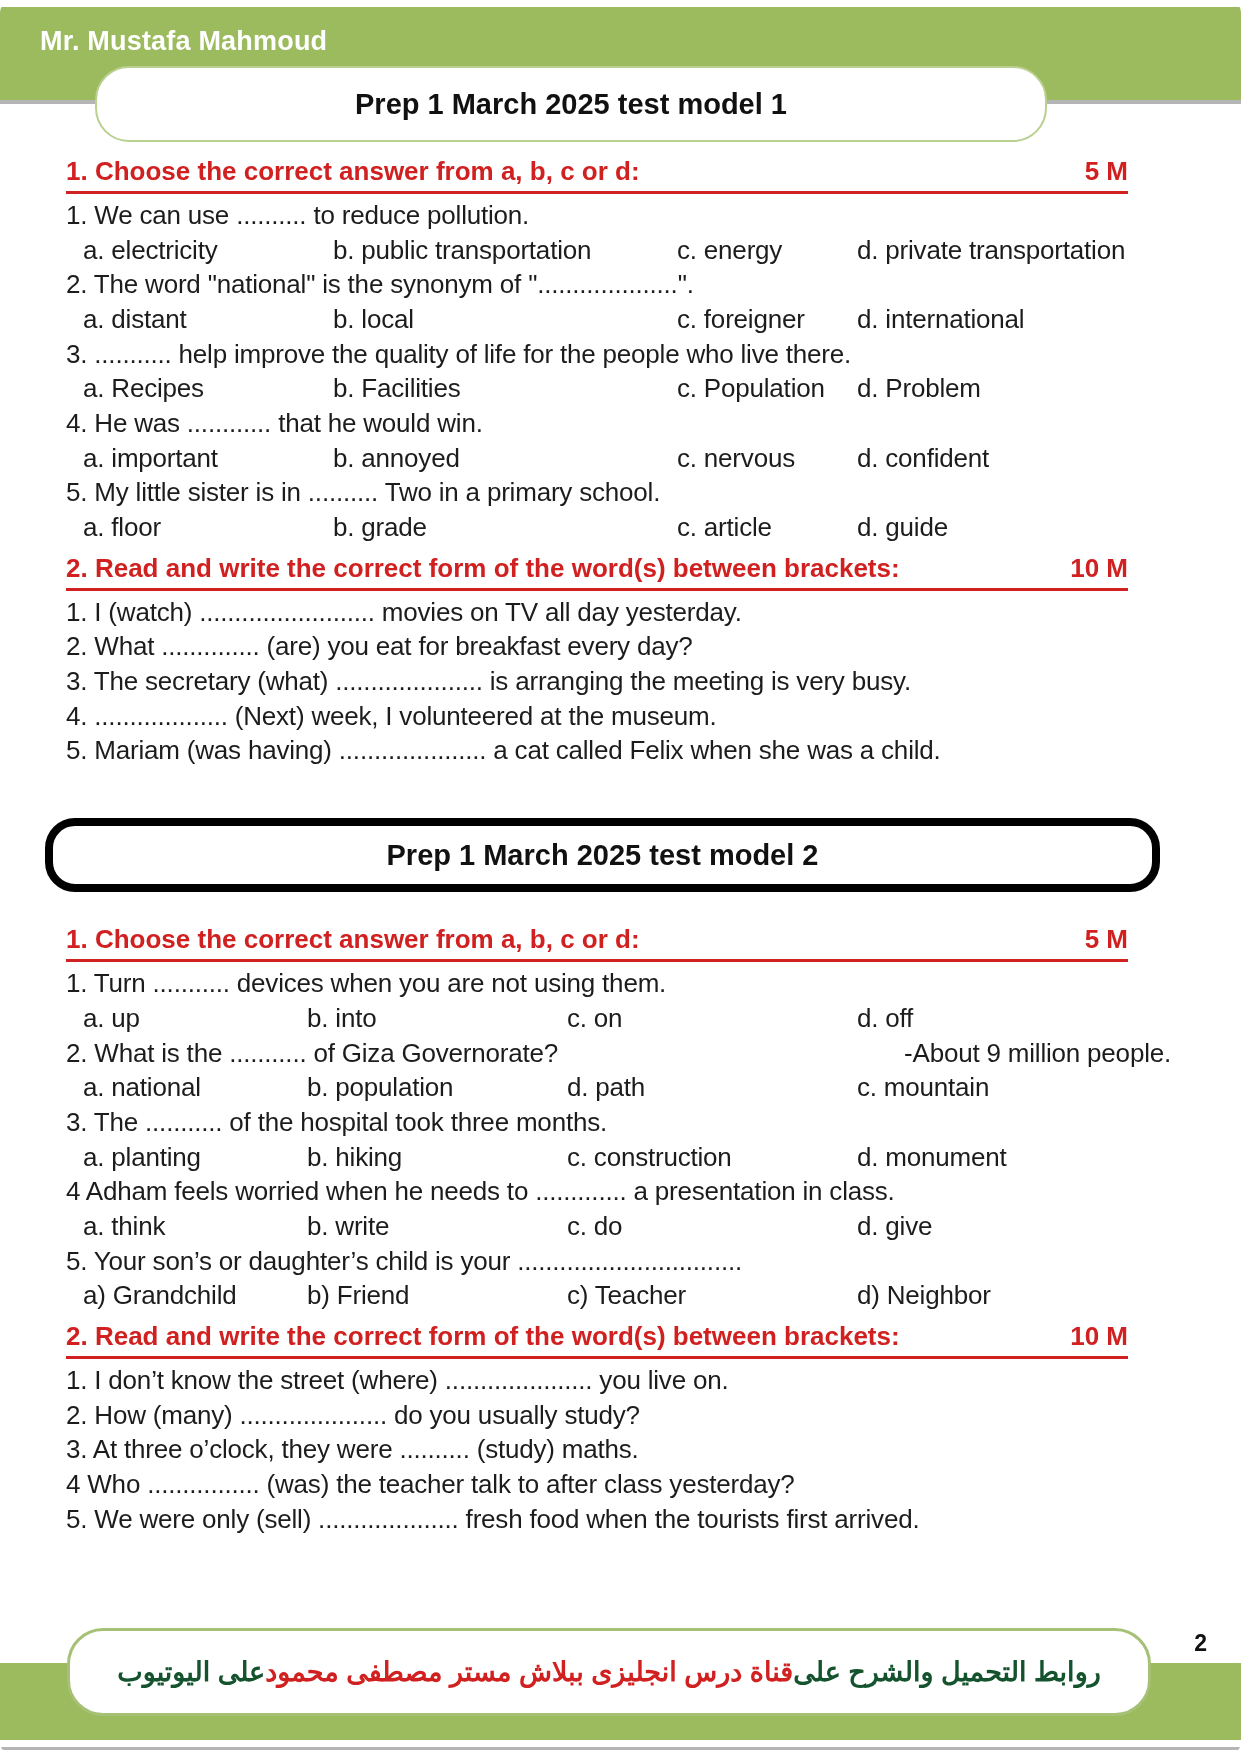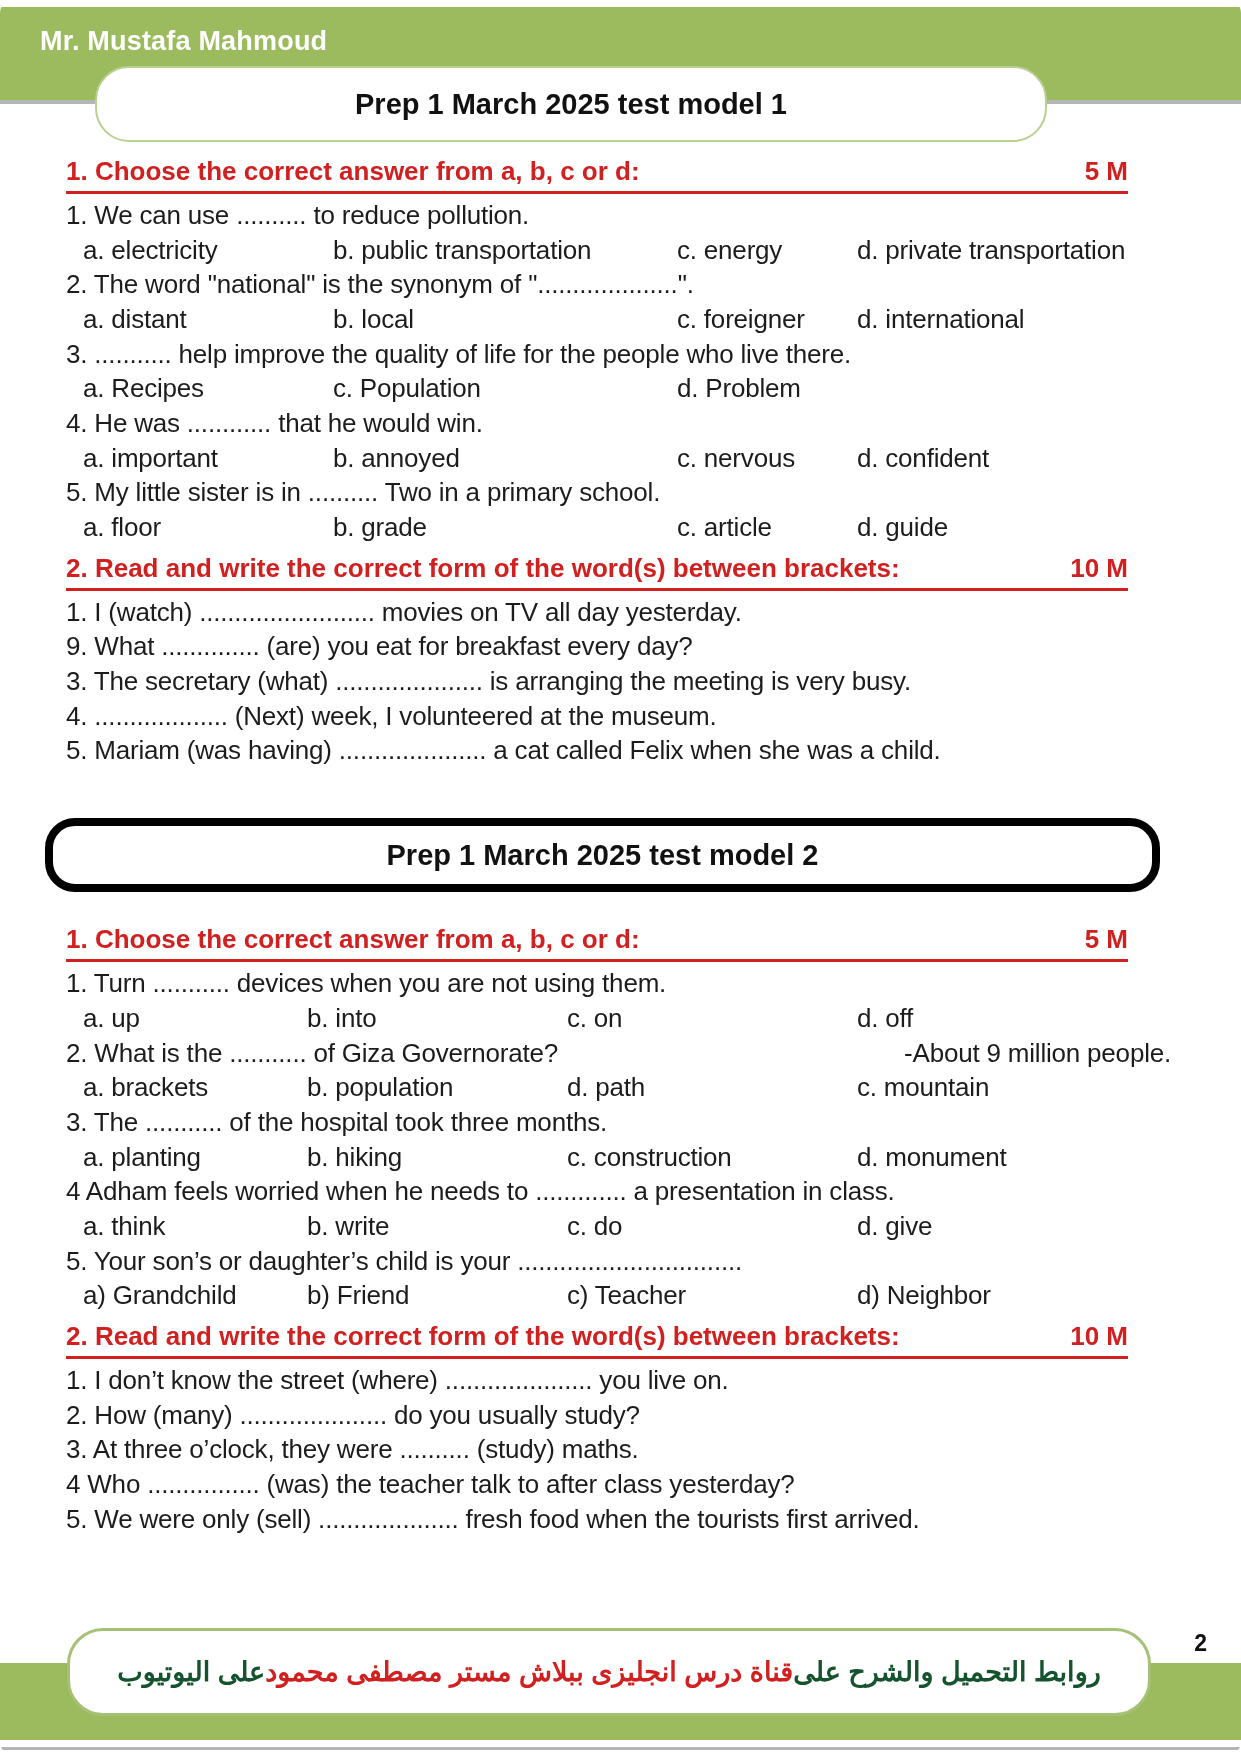--- a/index.html
+++ b/index.html
@@ -91,20 +91,21 @@
     <div class="opts m1">
       <span>a. distant</span>
       <span>b. local</span>
       <span>c. foreigner</span>
       <span>d. international</span>
     </div>
 
     <div class="line">3. ........... help improve the quality of life for the people who live there.</div>
     <div class="opts m1">
       <span>a. Recipes</span>
+      <span>b. Facilities</span>
       <span>c. Population</span>
       <span>d. Problem</span>
     </div>
 
     <div class="line">4. He was ............ that he would win.</div>
     <div class="opts m1">
       <span>a. important</span>
       <span>b. annoyed</span>
       <span>c. nervous</span>
       <span>d. confident</span>
@@ -116,21 +117,21 @@
       <span>b. grade</span>
       <span>c. article</span>
       <span>d. guide</span>
     </div>
 
     <div class="qhead">
       <span>2. Read and write the correct form of the word(s) between brackets:</span>
       <span>10 M</span>
     </div>
     <div class="line">1. I (watch) ......................... movies on TV all day yesterday.</div>
-    <div class="line">9. What .............. (are) you eat for breakfast every day?</div>
+    <div class="line">2. What .............. (are) you eat for breakfast every day?</div>
     <div class="line">3. The secretary (what) ..................... is arranging the meeting is very busy.</div>
     <div class="line">4. ................... (Next) week, I volunteered at the museum.</div>
     <div class="line">5. Mariam (was having) ..................... a cat called Felix when she was a child.</div>
 
     <div class="gap"></div>
 
     <div class="model2-box">
       <span>Prep 1 March 2025 test model 2</span>
     </div>
     <div class="after-box"></div>
@@ -146,21 +147,21 @@
       <span>b. into</span>
       <span>c. on</span>
       <span>d. off</span>
     </div>
 
     <div class="line split">
       <span>2. What is the ........... of Giza Governorate?</span>
       <span>-About 9 million people.</span>
     </div>
     <div class="opts m2">
-      <span>a. brackets</span>
+      <span>a. national</span>
       <span>b. population</span>
       <span>d. path</span>
       <span>c. mountain</span>
     </div>
 
     <div class="line">3. The ........... of the hospital took three months.</div>
     <div class="opts m2">
       <span>a. planting</span>
       <span>b. hiking</span>
       <span>c. construction</span>

